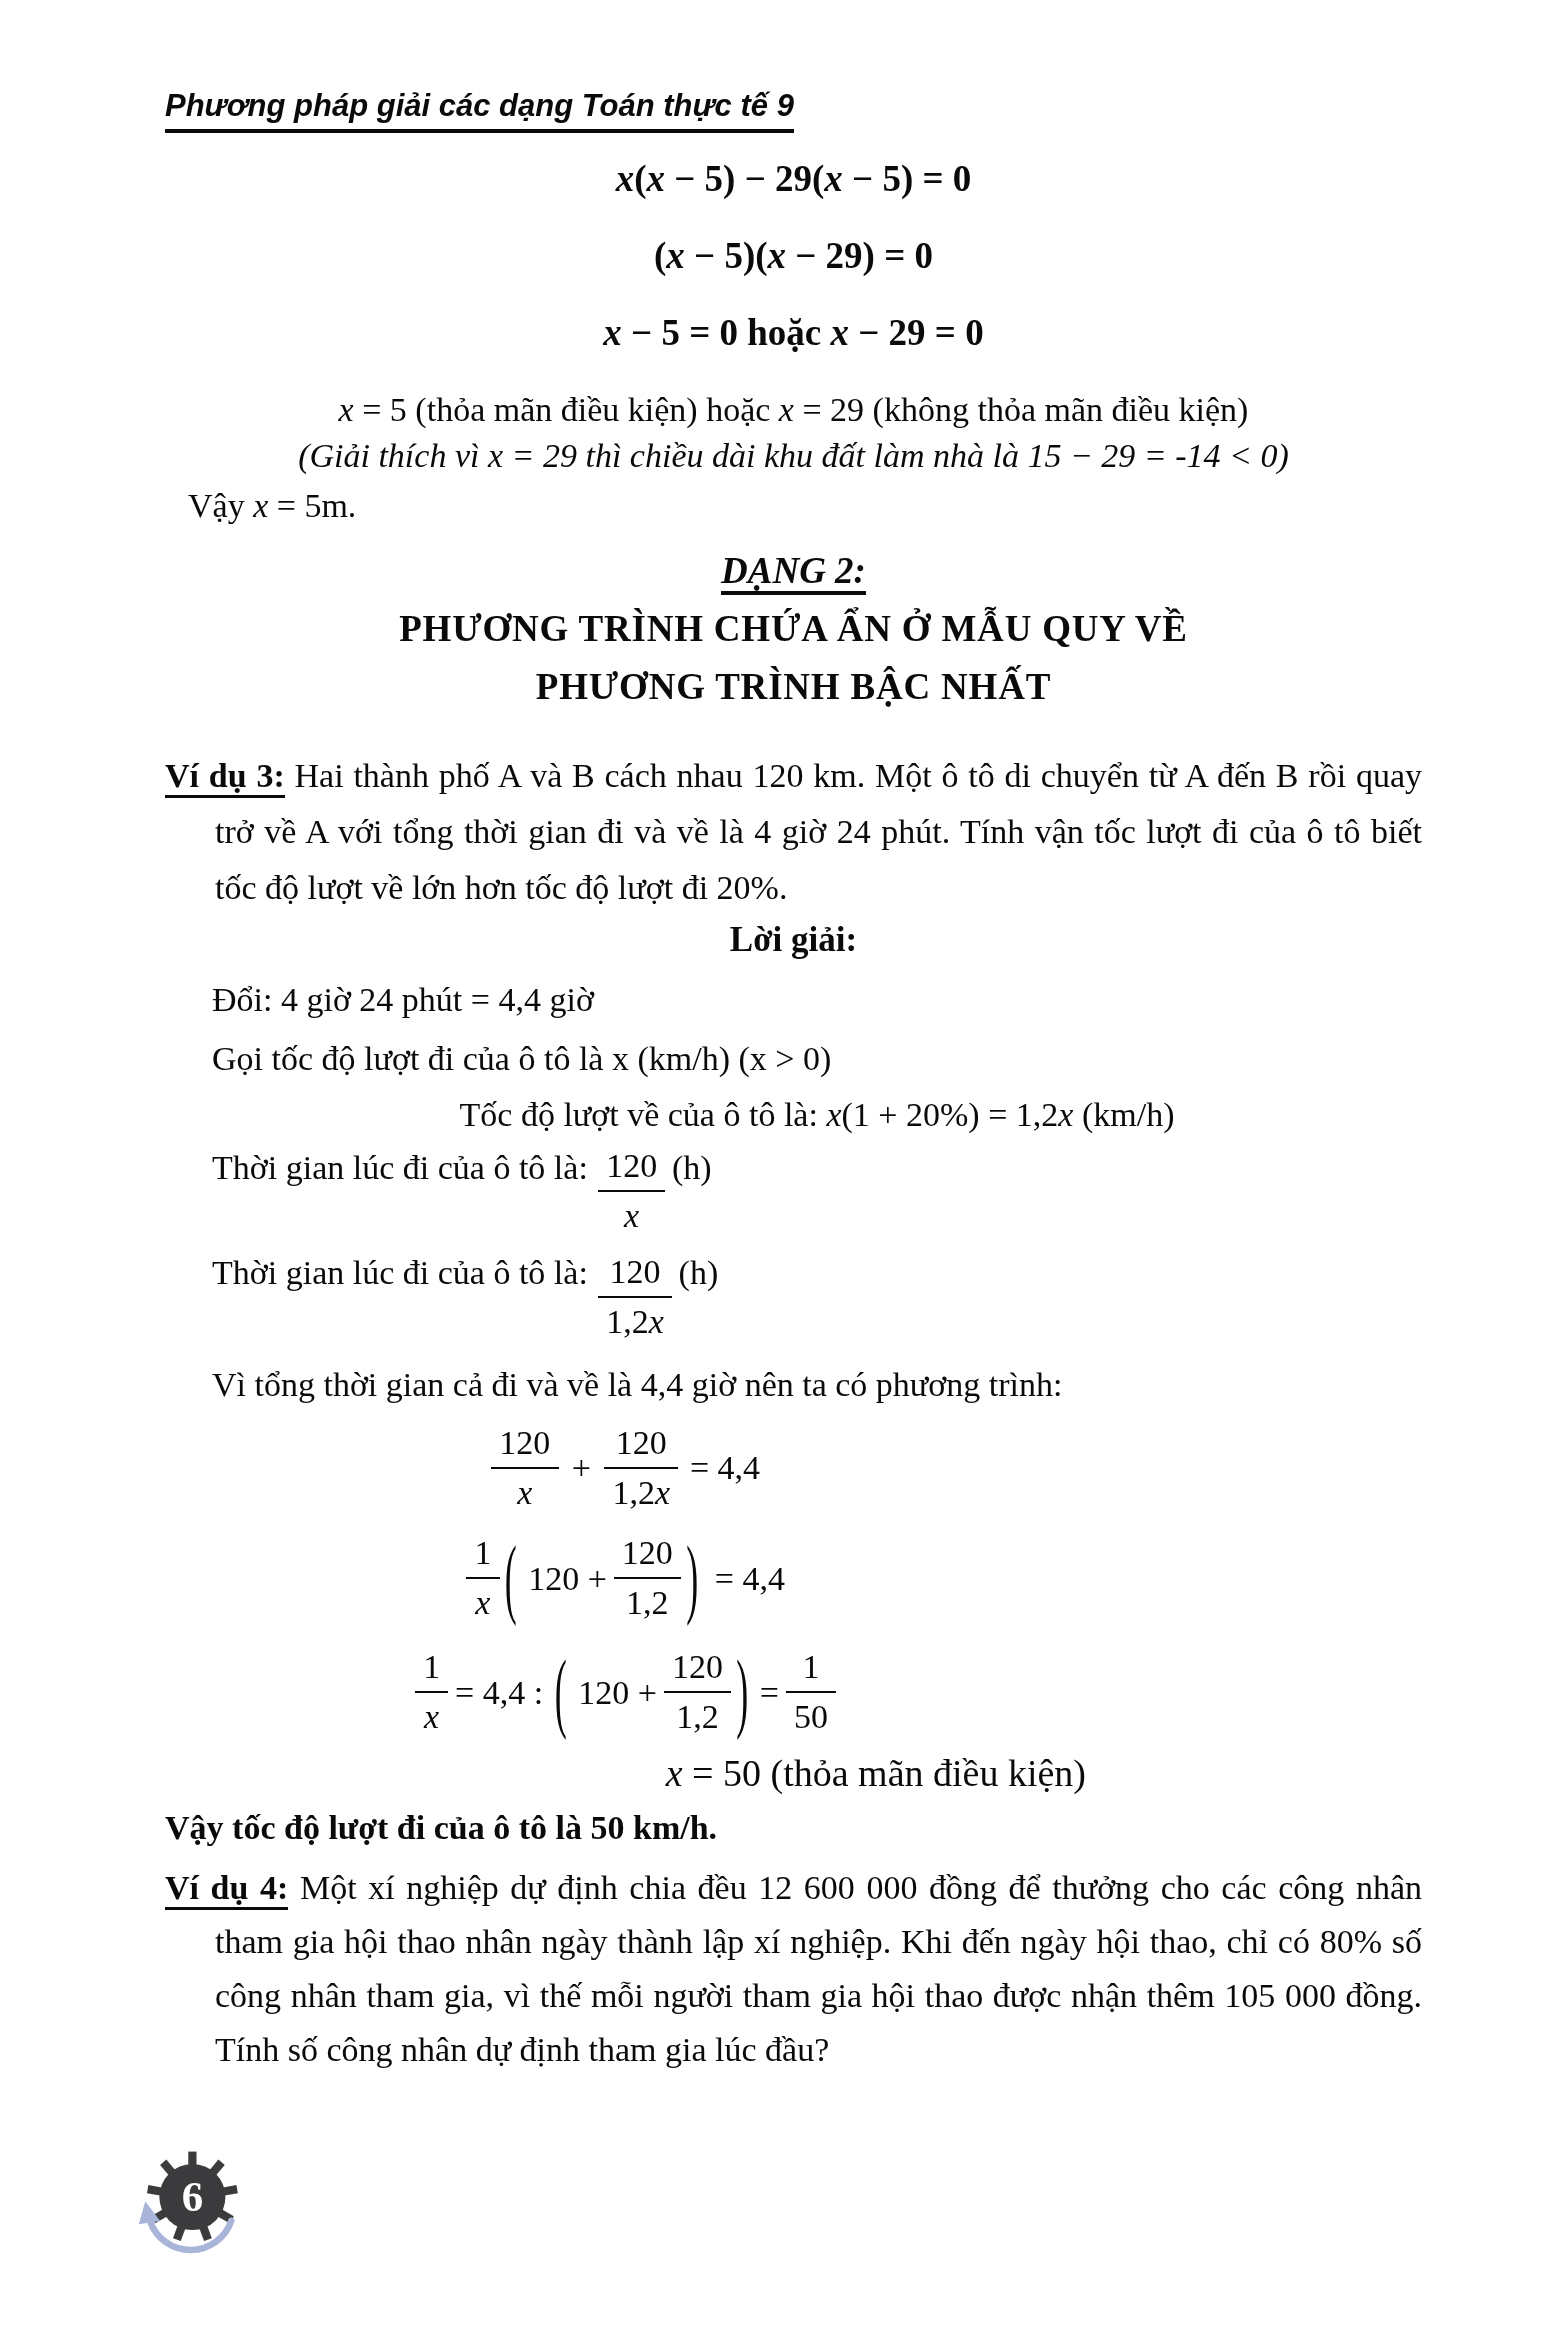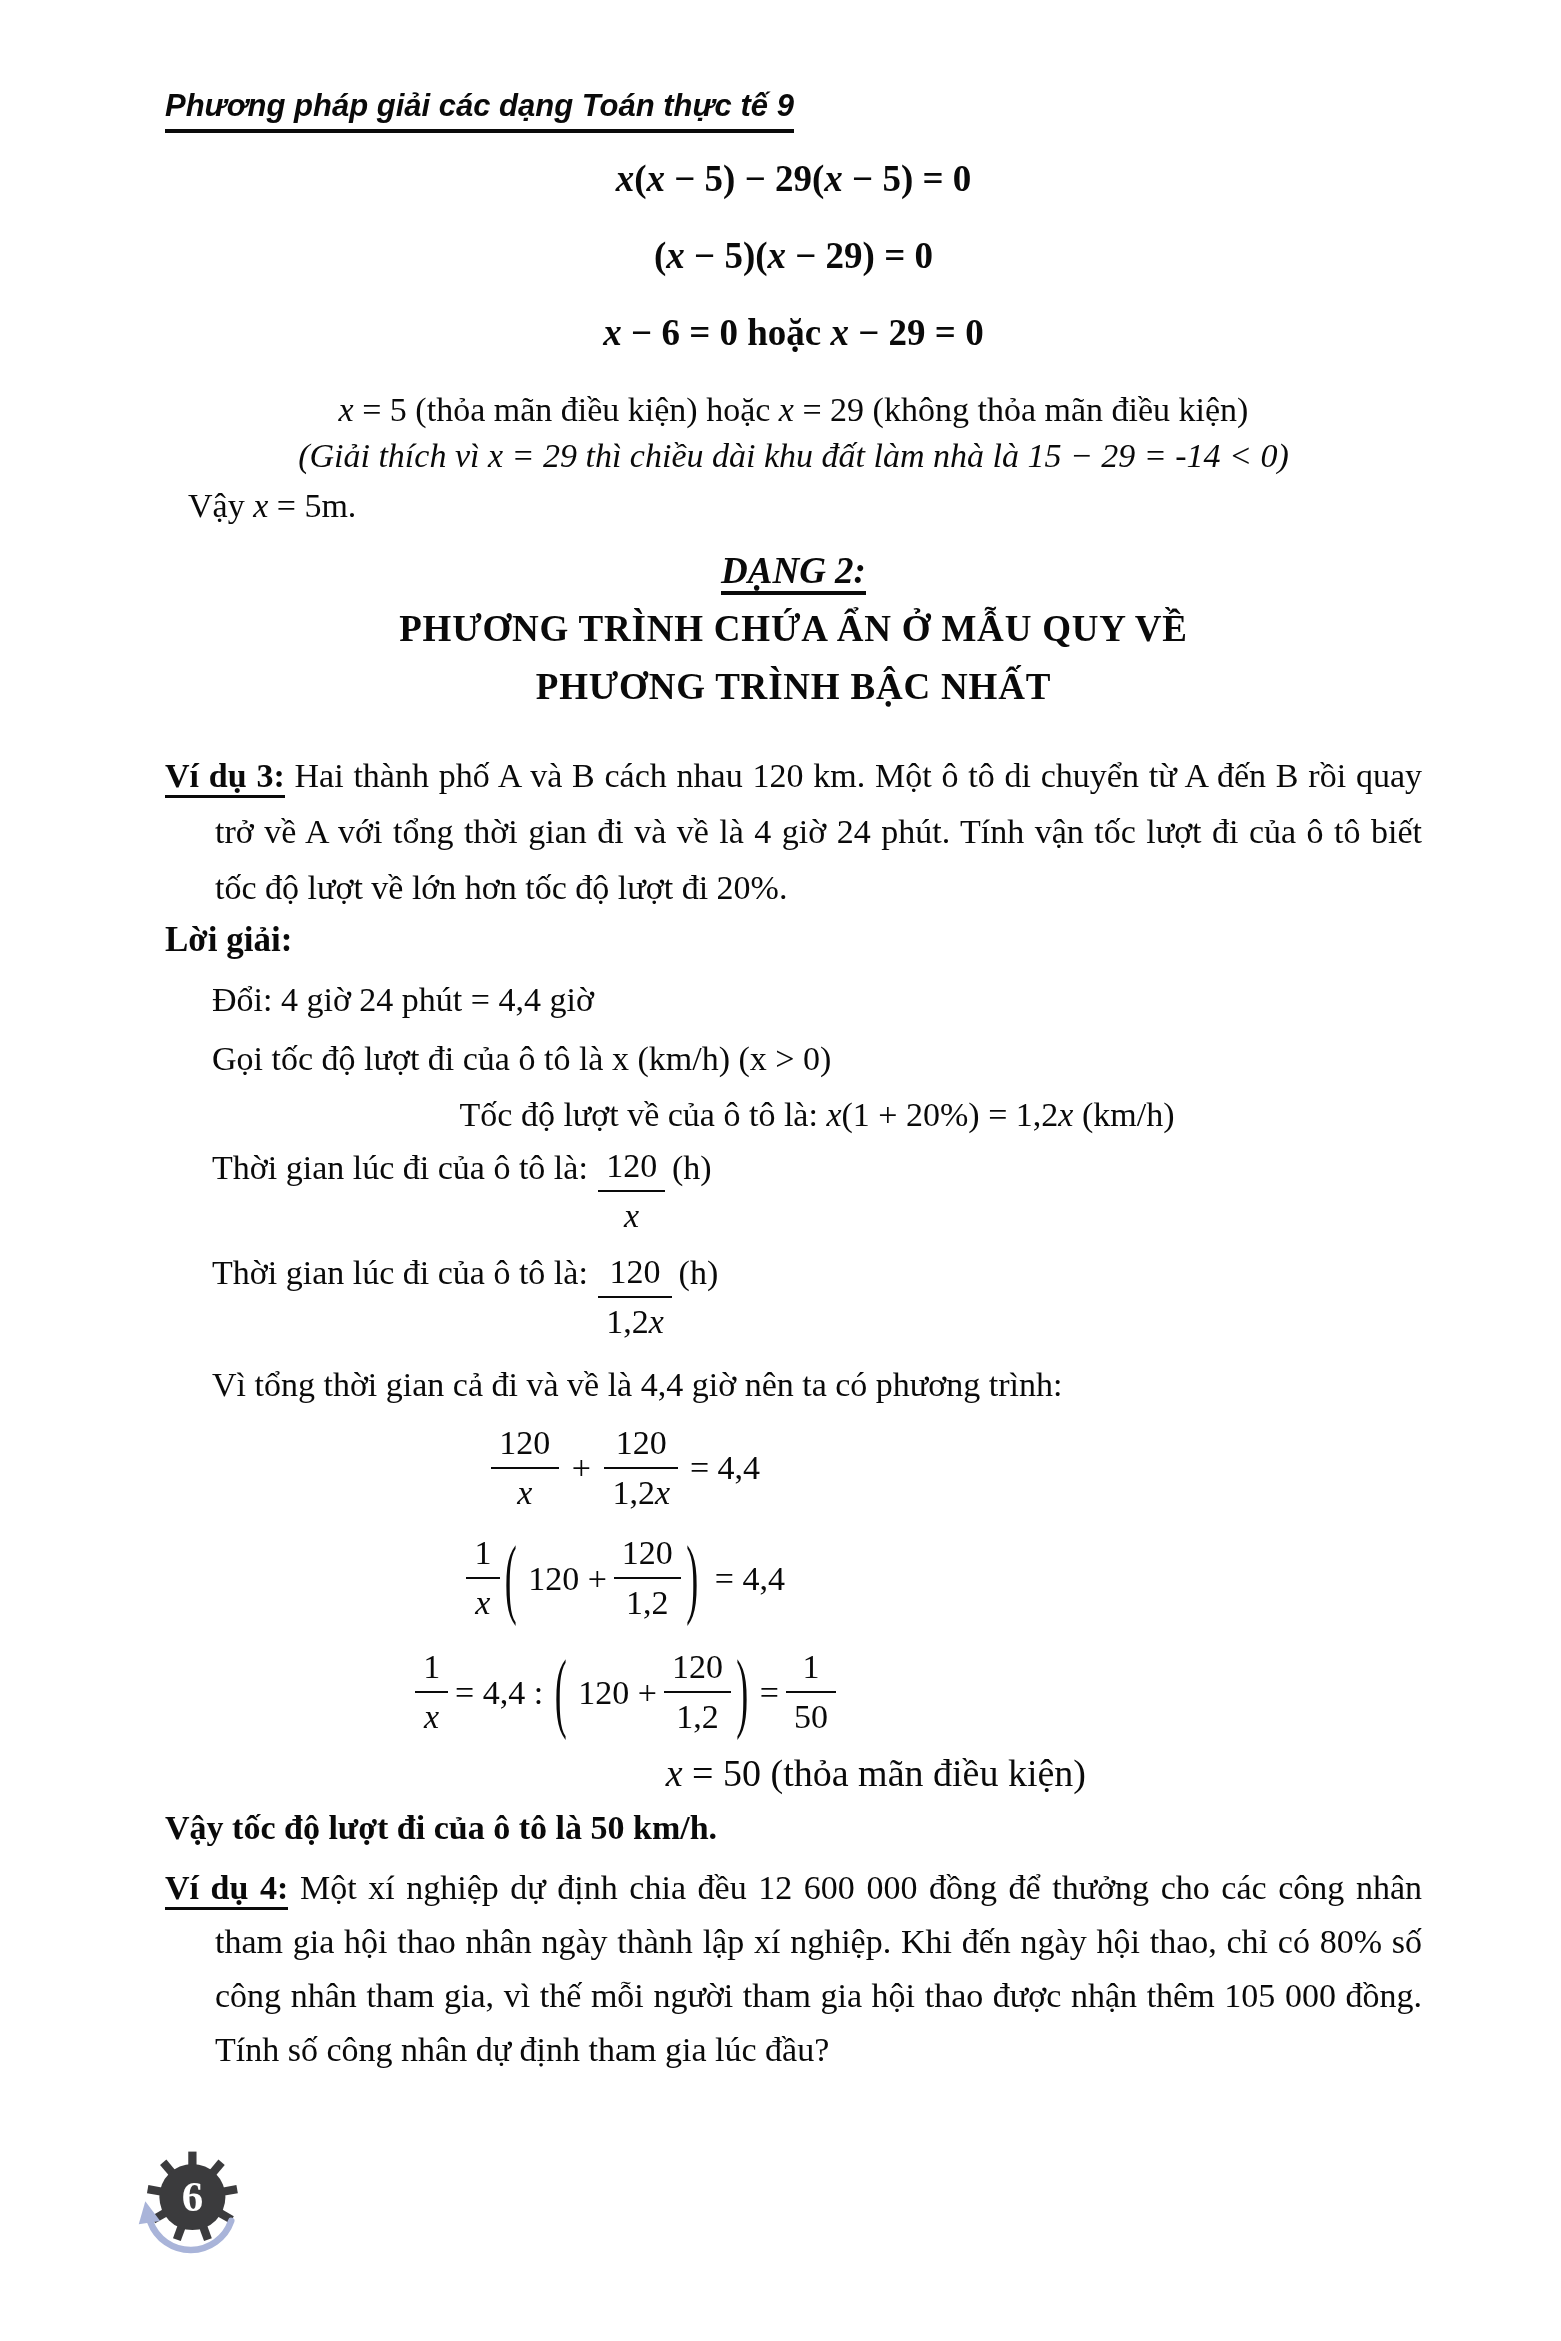--- a/index.html
+++ b/index.html
@@ -32,21 +32,21 @@
   .dang-head{text-align:center;font-weight:bold;font-size:37px;line-height:46px;margin-top:21.5px;font-style:italic;}
   .dang-head .u{border-bottom:4.1px solid #0a0a0a;padding-bottom:0.8px;}
   .dang-sub{text-align:center;font-weight:bold;font-size:37px;line-height:46px;margin-top:12.4px;letter-spacing:0.8px;}
 
   
   .vd{font-size:34px;line-height:56px;text-align:justify;
       padding-left:50px;text-indent:-50px;margin-top:38px;}
   .vd-label{font-weight:bold;border-bottom:3.3px solid #0a0a0a;padding-bottom:0.8px;}
   .vd4{margin-top:13.2px;line-height:54px;}
 
-  .loigiai{font-weight:bold;font-size:35px;line-height:43px;margin-top:1.7px;}
+  .loigiai{text-align:center;font-weight:bold;font-size:35px;line-height:43px;margin-top:1.7px;}
   .sol{margin-left:47px;font-size:34px;line-height:41px;margin-top:18px;}
   .sol-tight{margin-top:15px;text-align:center;}
 
   
   .frac{display:inline-block;vertical-align:middle;text-align:center;}
   .frac .num{display:block;border-bottom:2.5px solid #0a0a0a;padding:1.7px 8.3px 5.8px;line-height:1.06;}
   .frac .den{display:block;padding:5.8px 8.3px 1.7px;line-height:1.06;}
 
   .fracline{display:flex;margin-top:11.6px;}
   .fracline .frac{margin:0 6.6px 0 10px;}
@@ -75,21 +75,21 @@
 
 <div class="content">
 
   <div class="doc-header">
     <span class="hd">Phương pháp giải các dạng Toán thực tế 9</span>
   </div>
 
   <div class="eq-top">
     <div class="eqline"><span class="v">x</span><span>(</span><span class="v">x</span><span> − 5) − 29(</span><span class="v">x</span><span> − 5) = 0</span></div>
     <div class="eqline"><span>(</span><span class="v">x</span><span> − 5)(</span><span class="v">x</span><span> − 29) = 0</span></div>
-    <div class="eqline"><span class="v">x</span><span> − 6 = 0 hoặc </span><span class="v">x</span><span> − 29 = 0</span></div>
+    <div class="eqline"><span class="v">x</span><span> − 5 = 0 hoặc </span><span class="v">x</span><span> − 29 = 0</span></div>
   </div>
 
   <div class="center-line"><span class="v">x</span><span> = 5 (thỏa mãn điều kiện) hoặc </span><span class="v">x</span><span> = 29 (không thỏa mãn điều kiện)</span></div>
 
   <div class="center-line note">(Giải thích vì x = 29 thì chiều dài khu đất làm nhà là 15 − 29 = -14 &lt; 0)</div>
 
   <div class="left-line concl1"><span>Vậy </span><span class="v">x</span><span> = 5m.</span></div>
 
   <div class="dang-head">
     <span class="u">DẠNG 2:</span>

